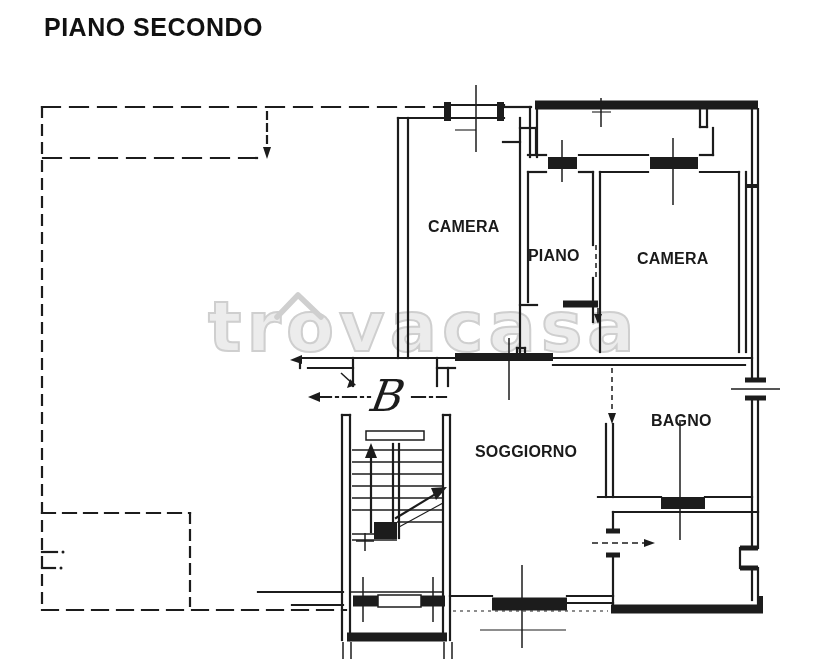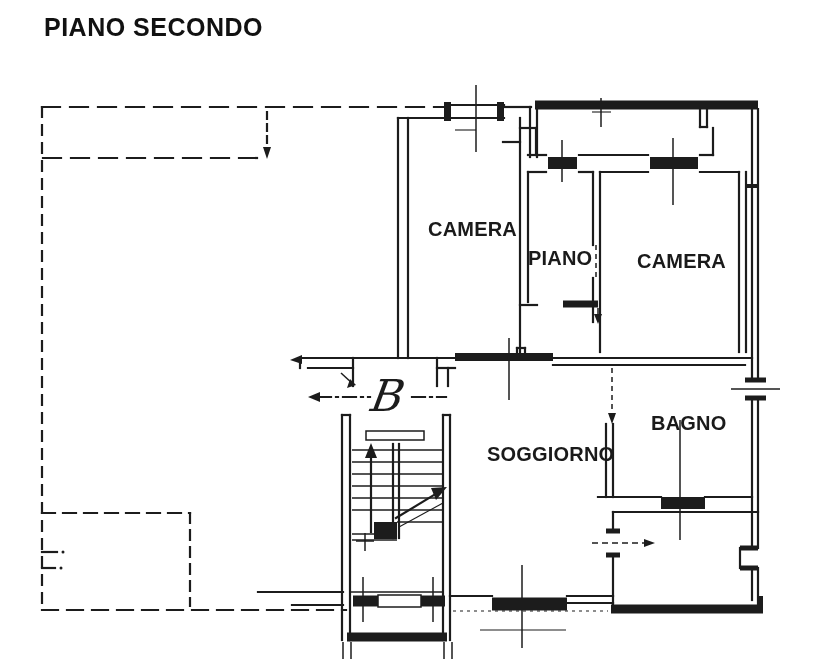--- a/index.html
+++ b/index.html
@@ -6,44 +6,50 @@
   .page{position:relative;width:826px;height:666px;background:#ffffff;overflow:hidden;
         font-family:"Liberation Sans",sans-serif;}
   .title{position:absolute;left:44px;top:13px;font-size:25px;font-weight:700;
          color:#111111;letter-spacing:0.5px;z-index:4;}
   .watermark{position:absolute;left:208px;top:292px;z-index:1;font-size:70px;
              line-height:70px;font-weight:700;letter-spacing:5px;
              color:#ececec;-webkit-text-stroke:2px #cfcfcf;
              font-family:"DejaVu Sans",sans-serif;}
   .wm-roof{position:absolute;left:0;top:0;z-index:1;overflow:visible;}
   svg.plan{position:absolute;left:0;top:0;z-index:2;}
-  .room-label{position:absolute;font-size:20px;font-weight:700;color:#1a1a1a;
+  .room-label{position:absolute;font-size:16px;font-weight:700;color:#1a1a1a;
               letter-spacing:0.2px;z-index:3;white-space:nowrap;}
   .lbl-camera1{left:428px;top:218px;}
   .lbl-bagno{left:528px;top:247px;}
   .lbl-camera2{left:637px;top:250px;}
-  .lbl-soggiorno{left:475px;top:443px;margin-left:12px;}
+  .lbl-soggiorno{left:475px;top:443px;}
   .lbl-cucina{left:651px;top:412px;}
   .section-b{position:absolute;left:372px;top:370px;z-index:3;font-size:44px;
              font-family:"DejaVu Serif",serif;font-style:italic;color:#1c1c1c;
              transform:skewX(-10deg);}
   
   .w{stroke:#1c1c1c;stroke-width:2.2;fill:none;stroke-linecap:square;}
   .thin{stroke:#1c1c1c;stroke-width:1.5;fill:none;}
   .hair{stroke:#1c1c1c;stroke-width:1.1;fill:none;}
   .bar{stroke:#1c1c1c;fill:none;stroke-linecap:butt;}
   .fill{fill:#1c1c1c;stroke:none;}
 </style>
 </head>
 <body>
 
 <div class="page">
 
   <div class="title">PIANO SECONDO</div>
 
+  <div class="watermark">
+    <span>trovacasa</span>
+    <svg class="wm-roof" width="826" height="666" viewBox="208 292 826 666">
+      <polyline points="277,317 298,295 321,317" fill="none" stroke="#cfcfcf" stroke-width="5.5" stroke-linejoin="round" stroke-linecap="round"></polyline>
+    </svg>
+  </div>
 
   <svg class="plan" width="826" height="666" viewBox="0 0 826 666">
 
     <g>
       <line class="w" x1="42" y1="107" x2="448" y2="107" stroke-dasharray="18 10"></line>
       <line class="w" x1="42" y1="107" x2="42" y2="610" stroke-dasharray="10 8"></line>
       <line class="w" x1="42" y1="610" x2="346" y2="610" stroke-dasharray="16 9"></line>
       <line class="w" x1="43" y1="158" x2="266" y2="158" stroke-dasharray="18 10"></line>
       <line class="w" x1="267" y1="112" x2="267" y2="148" stroke-dasharray="7 5"></line>
       <polygon class="fill" points="263,147 271,147 267,159"></polygon>

